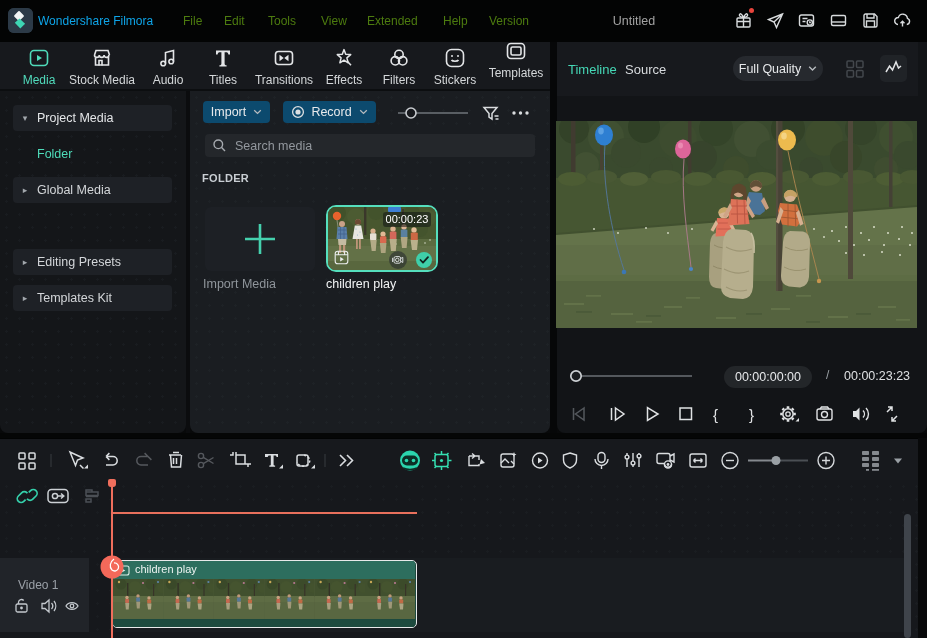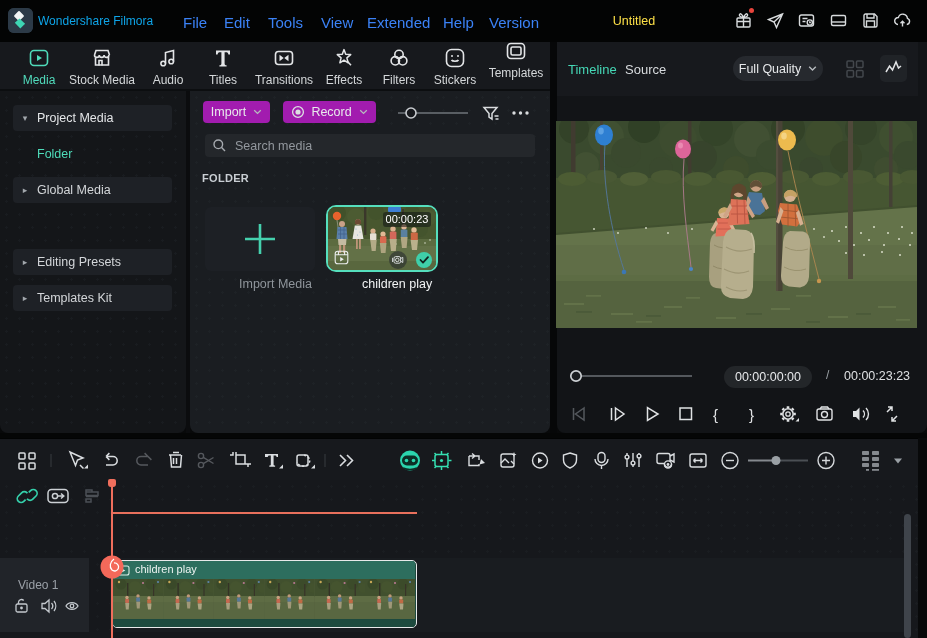--- a/index.html
+++ b/index.html
@@ -5,43 +5,43 @@
 * { margin:0; padding:0; box-sizing:border-box; }
 html,body { width:927px; height:638px; background:#000; overflow:hidden; }
 body { font-family:"Liberation Sans", sans-serif; -webkit-font-smoothing:antialiased; }
 .abs { position:absolute; }
 #app { position:relative; width:927px; height:638px; background:#08090a; }
 
 
 #topbar { left:0; top:0; width:927px; height:42px; background:#030404; }
 #logo { left:8px; top:8px; width:25px; height:25px; border-radius:6px; background:#2c3a47; }
 #brand { left:38px; top:14px; color:#0ea5e9; font-size:12px; }
-.menu { top:14px; color:#3b82f6; font-size:15px; }
-#untitled { left:604px; top:14px; width:60px; text-align:center; color:#fde047; font-size:12.5px; }
+.menu { top:14px; color:#4d7c0f; font-size:12px; }
+#untitled { left:604px; top:14px; width:60px; text-align:center; color:#a3a3a3; font-size:12.5px; }
 
 #tabbar { left:0; top:42px; width:557px; height:48px; background:#17191d; }
 .tab { top:44px; text-align:center; color:#dfe2e4; }
 .tab .ic { height:28px; display:flex; align-items:center; justify-content:center; }
 .tab .lb { font-size:12px; margin-top:1px; color:#d4d7d9; }
 .tab.sel .lb { color:#51dbbc; }
 
 #leftpanel { left:0; top:91px; width:186px; height:342px; border-radius:0 0 8px 8px; background:#141619; background-image:radial-gradient(circle, #191c20 1px, rgba(0,0,0,0) 1.2px); background-size:13px 13px; }
 .navrow { left:13px; width:159px; height:26px; background:#1e2126; border-radius:4px; color:#d3d6d9; font-size:12.5px; display:flex; align-items:center; }
 .navrow .arr { width:24px; text-align:center; font-size:9px; color:#a2a7ac; }
 .navrow .txt { margin-left:0px; }
 #folderrow { left:13px; width:159px; height:26px; color:#4edcba; font-size:12.5px; display:flex; align-items:center; }
 
 #midpanel { left:190px; top:91px; width:360px; height:342px; border-radius:0 0 8px 8px; background:#1a1d21; background-image:radial-gradient(circle, #1e2226 1px, rgba(0,0,0,0) 1.2px); background-size:13px 13px; }
-.btn { background:#a21caf; border-radius:4px; color:#e8eaec; font-size:12.5px; display:flex; align-items:center; justify-content:center; }
+.btn { background:#0c4a6e; border-radius:4px; color:#e8eaec; font-size:12.5px; display:flex; align-items:center; justify-content:center; }
 #searchbox { left:205px; top:134px; width:330px; height:23px; background:#24272b; border-radius:4px; display:flex; align-items:center; }
 #searchbox .ph { color:#93989e; font-size:12.5px; margin-left:8px; }
 #folderlabel { left:202px; top:172px; color:#c9ced3; font-size:11px; font-weight:bold; letter-spacing:0.3px; }
 #importtile { left:205px; top:207px; width:110px; height:64px; background:#1d2025; border-radius:6px; display:flex; align-items:center; justify-content:center; }
 #thumbtile { left:326px; top:205px; width:112px; height:67px; border-radius:10px; border:2px solid #55dfbd; overflow:hidden; }
-.tilelabel { top:277px; font-size:12.5px;margin-left:36px; }
+.tilelabel { top:277px; font-size:12.5px; }
 
 #rightpanel { left:557px; top:42px; width:370px; height:391px; background:#121417; border-radius:0 0 8px 8px; }
 #prevhead { left:557px; top:42px; width:361px; height:54px; background:#17191d; }
 #video { left:556px; top:121px; width:361px; height:207px; background:#22301e; overflow:hidden; }
 
 #toolbar { left:0; top:438px; width:918px; height:42px; background:#17191d; border-top:1px solid #020303; }
 
 #timeline { left:0; top:480px; width:918px; height:158px; background:#16181c; background-image:radial-gradient(circle, #1a1d21 1px, rgba(0,0,0,0) 1.2px); background-size:13px 13px; }
 #trackhead { left:0; top:558px; width:89px; height:74px; background:#212429; }
 #ruler { left:110px; top:480px; width:808px; height:32px; color:#7e848b; font-size:10px; }

